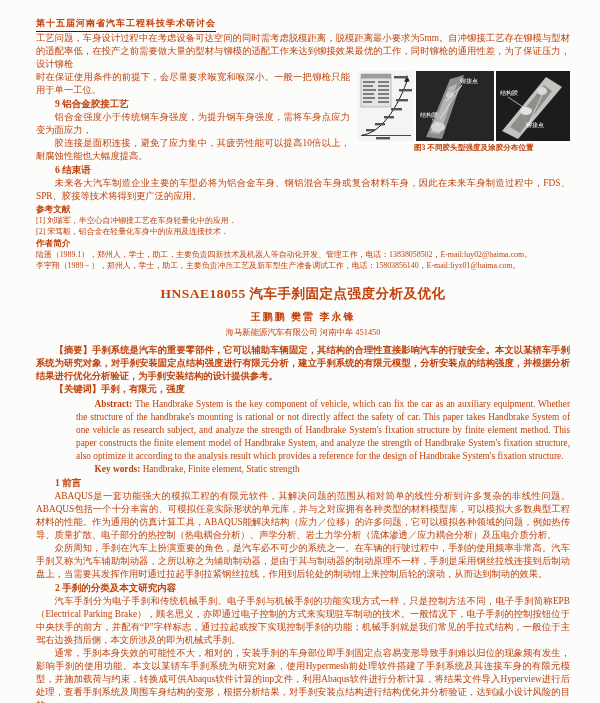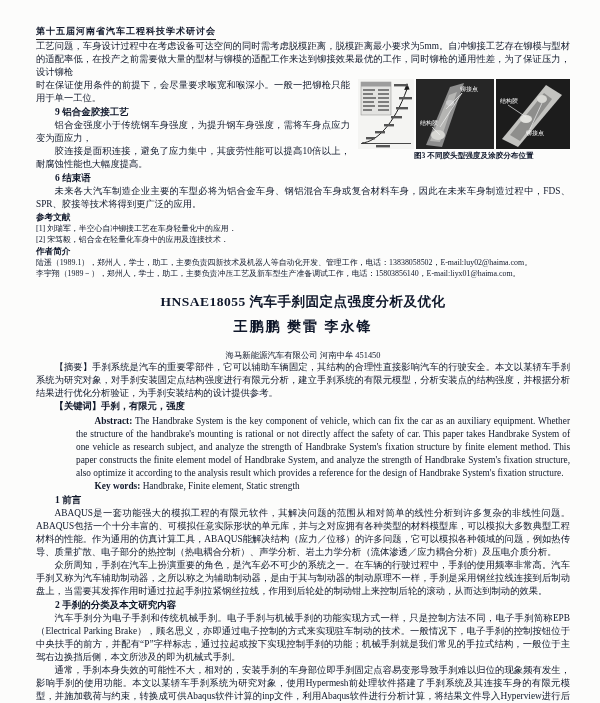--- a/index.html
+++ b/index.html
@@ -1,21 +1,21 @@
 <!DOCTYPE html>
 <html lang="zh"><head>
 <meta charset="utf-8">
 <style>
   * { margin:0; padding:0; box-sizing:border-box; }
   html,body { background:#e9e9e9; }
   .page {
     position:relative; width:600px; height:703px; margin:0 auto;
-    background:#fcfcfb; color:#0f172a; overflow:hidden;
+    background:#fcfcfb; color:#c2410c; overflow:hidden;
     font-family:"Liberation Serif","DejaVu Serif",serif;
-    padding:20px 30px 6px 36px;
+    padding:12px 30px 6px 36px;
   }
   .conf-header {
     display:inline-block; font-size:9px; font-weight:bold;
     border-bottom:1px solid #222; padding-bottom:1px; letter-spacing:1px;
   }
   .content { }
   .bp { font-size:9.3px; line-height:13px; text-align:justify; }
   .indent { text-indent:2em; }
   .hd { font-size:9.5px; font-weight:bold; line-height:14px; text-indent:2em; }
   .small { font-size:7.9px; line-height:11px; text-align:justify; }
@@ -31,23 +31,23 @@
     font-size:7.6px; font-weight:bold; line-height:10px;
     margin:2px 0 0 56px; text-align:left;
   }
   .clear { clear:both; }
 
   
   .paper-title {
     text-align:center; font-size:13.5px; font-weight:bold;
     margin-top:14px; letter-spacing:0.5px;
   }
-  .paper-authors { text-align:center; font-size:14px; font-weight:bold; margin-top:7px; letter-spacing:2px; }
-  .paper-affil { text-align:center; font-size:8.4px; margin-top:14px; }
-  .abs-cn { font-weight:normal; }
+  .paper-authors { text-align:center; font-size:10px; font-weight:bold; margin-top:7px; letter-spacing:2px; }
+  .paper-affil { text-align:center; font-size:8.4px; margin-top:3px; }
+  .abs-cn { font-weight:bold; margin-top:6px; }
   .en { font-family:"Liberation Serif","DejaVu Serif",serif;margin-left:40px; }
   .b { font-weight:bold; }
   .mt2 { margin-top:2px; }
 </style>
 </head>
 <body>
 
 <div class="page">
 
   <div class="conf-header">第十五届河南省汽车工程科技学术研讨会</div>

